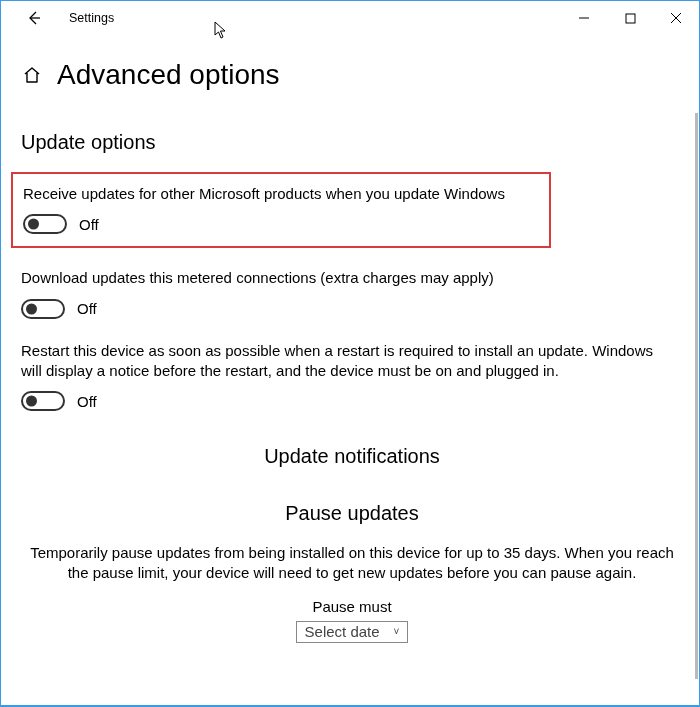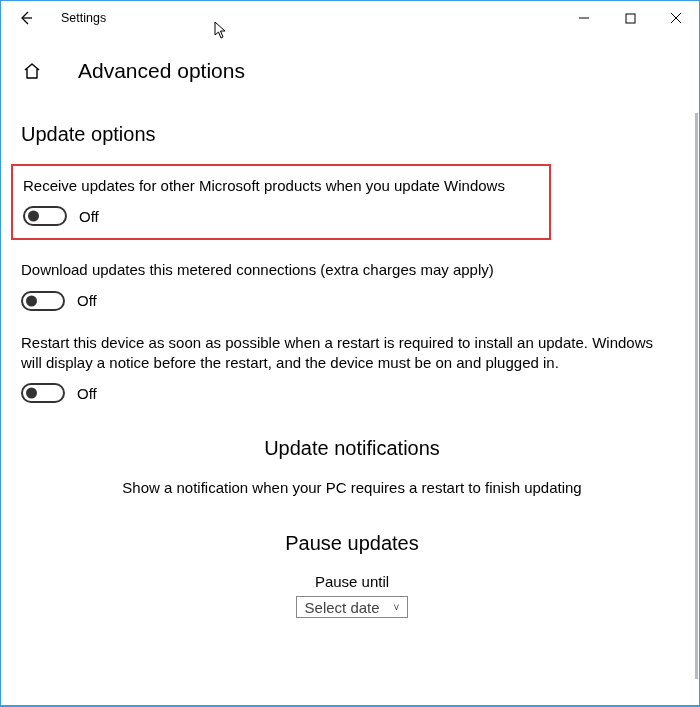--- a/index.html
+++ b/index.html
@@ -9,21 +9,21 @@
     background: #fff;
     color: #000;
     border: 1px solid #3a9be6;
     position: relative;
   }
   
   .titlebar {
     height: 34px;
     display: flex;
     align-items: center;
-    padding-left: 8px;
+    padding-left: 16px;
     border-bottom: 0;
     user-select: none;
   }
   .tb-back {
     width: 32px; height: 32px;
     display: flex; align-items: center; justify-content: center;
     cursor: pointer;
   }
   .tb-title {
     font-size: 12.5px;
@@ -65,23 +65,22 @@
     display: flex; align-items: center;
     margin: 14px 0 40px 0;
   }
   .home-icon {
     width: 22px; height: 22px;
     display: flex; align-items: center; justify-content: center;
     margin-right: 14px;
     cursor: pointer;
   }
   h1 {
-    font-size: 21px;
+    font-size: 28px;
     font-weight: 400;
-    margin-left: 21px;
   }
 
   h2 {
     font-size: 20px;
     font-weight: 400;
     margin-top: 20px;
     margin-bottom: 18px;
   }
   .section + .section { margin-top: 34px; text-align: center; }
 
@@ -226,27 +225,27 @@
             <div class="knob"></div>
           </div>
         <span class="toggle-label">Off</span>
       </div>
     </div>
   </div>
 
   <div class="section">
     <h2>Update notifications</h2>
     <div class="setting-block">
-      <div class="setting-text">Show a notification when your PC requires a restart to finish updating</div>
     </div>
   </div>
 
   <div class="section">
     <h2>Pause updates</h2>
-    <div class="pause-until-label">Pause until</div>
+    <div class="pause-desc">Temporarily pause updates from being installed on this device for up to 35 days. When you reach the pause limit, your device will need to get new updates before you can pause again.</div>
+    <div class="pause-until-label">Pause must</div>
     <div class="select-box">
       <span>Select date</span>
       <span class="chev">˅</span>
     </div>
   </div>
 </div>
 
 <div class="clip-bottom"></div>
 
 </body></html>

